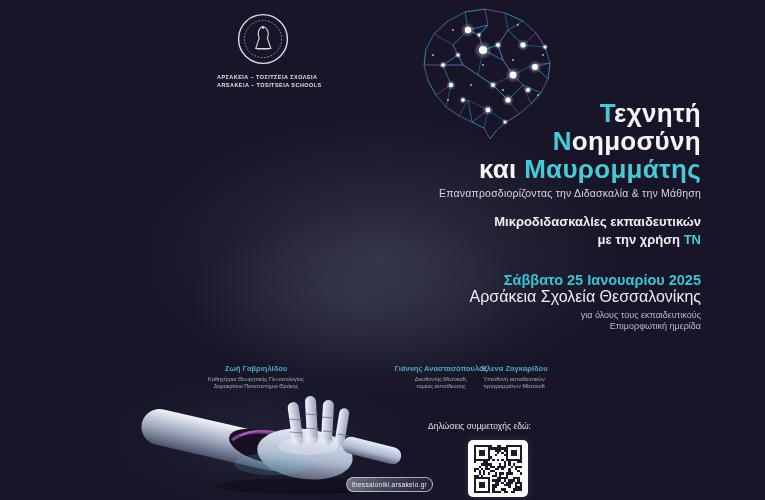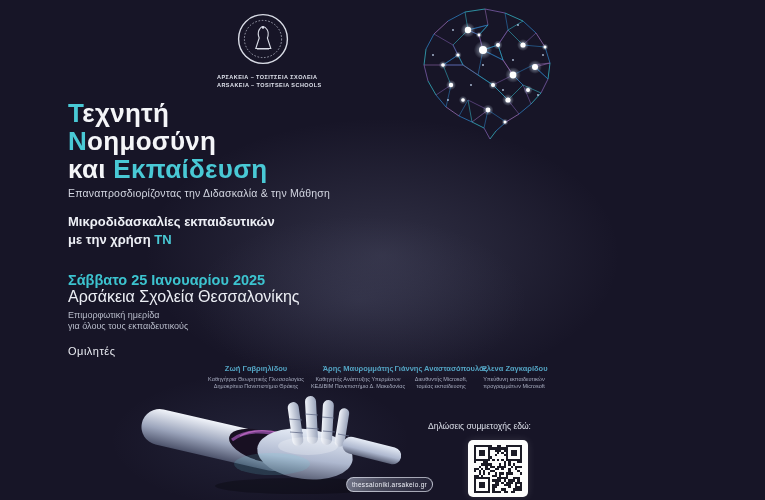--- a/index.html
+++ b/index.html
@@ -11,21 +11,21 @@
       radial-gradient(ellipse 240px 120px at 47% 60%, rgba(120,126,160,0.14), rgba(120,126,160,0) 70%),
       radial-gradient(ellipse 200px 90px at 34% 88%, rgba(130,150,200,0.10), rgba(130,150,200,0) 75%),
       #171527;}
   
   .logo-wrap{position:absolute;left:217px;top:13px;width:92px;text-align:center;}
   .seal{width:52px;height:52px;margin:0 auto 4px auto;}
   .logo-line{font-size:5.5px;font-weight:bold;letter-spacing:0.45px;color:#dfe2ec;line-height:8px;white-space:nowrap;}
   
   .brain-wrap{position:absolute;left:403px;top:3px;width:150px;height:140px;}
   
-  .center-col{position:absolute;left:68px;width:660px;text-align:left;}
+  .center-col{position:absolute;left:41px;width:660px;text-align:right;}
   .title-block{top:99px;}
   .title-line{font-size:26px;font-weight:bold;line-height:28px;color:#f4f5f8;letter-spacing:0.3px;}
   .accent{color:#49c9d5;}
   .subtitle{top:187px;font-size:10.5px;color:#d3d6e1;letter-spacing:0.2px;}
   .program{top:213px;}
   .program-line{font-size:13px;font-weight:bold;color:#eef0f6;line-height:18px;}
   .date-block{top:272px;}
   .event-date{font-size:14.5px;font-weight:bold;color:#3cc3cf;line-height:17px;}
   .event-location{font-size:16px;color:#eceef4;line-height:16px;margin-top:0;}
   .notes{top:310px;}
@@ -205,49 +205,43 @@
         <circle cx="110" cy="85" r="0.9" fill="#cfe3ff" opacity="0.85"></circle>
         <circle cx="78" cy="80" r="0.9" fill="#cfe3ff" opacity="0.85"></circle>
         <circle cx="120" cy="55" r="0.9" fill="#cfe3ff" opacity="0.85"></circle>
         <circle cx="55" cy="95" r="0.9" fill="#cfe3ff" opacity="0.85"></circle>
       </svg>
   </div>
 
   <div class="center-col title-block">
     <div class="title-line"><span class="accent">Τ</span><span>εχνητή</span></div>
     <div class="title-line"><span class="accent">Ν</span><span>οημοσύνη</span></div>
-    <div class="title-line"><span>και </span><span class="accent">Εκπαίδευση</span></div>
+    <div class="title-line"><span>και </span><span class="accent">Μαυρομμάτης</span></div>
   </div>
   <div class="center-col program">
     <div class="program-line">Μικροδιδασκαλίες εκπαιδευτικών</div>
     <div class="program-line"><span>με την χρήση </span><span class="accent">ΤΝ</span></div>
   </div>
 
   <div class="center-col subtitle">Επαναπροσδιορίζοντας την Διδασκαλία &amp; την Μάθηση</div>
 
   <div class="center-col date-block">
     <div class="event-date">Σάββατο 25 Ιανουαρίου 2025</div>
     <div class="event-location">Αρσάκεια Σχολεία Θεσσαλονίκης</div>
   </div>
   <div class="center-col notes">
+    <div class="note-line">για όλους τους εκπαιδευτικούς</div>
     <div class="note-line">Επιμορφωτική ημερίδα</div>
-    <div class="note-line">για όλους τους εκπαιδευτικούς</div>
-  </div>
-
-  <div class="center-col speakers-heading">Ομιλητές</div>
+  </div>
+
   <div class="speakers-row">
     <div class="speaker-col" style="left:216px">
       <div class="speaker-name">Ζωή Γαβριηλίδου</div>
       <div class="speaker-role">Καθηγήτρια Θεωρητικής Γλωσσολογίας</div>
       <div class="speaker-role">Δημοκρίτειο Πανεπιστήμιο Θράκης</div>
-    </div>
-    <div class="speaker-col" style="left:318px">
-      <div class="speaker-name">Άρης Μαυρομμάτης</div>
-      <div class="speaker-role">Καθηγητής Ανάπτυξης Υπερμέσων</div>
-      <div class="speaker-role">ΚΕΔΙΒΙΜ Πανεπιστήμιο Δ. Μακεδονίας</div>
     </div>
     <div class="speaker-col" style="left:401px">
       <div class="speaker-name">Γιάννης Αναστασόπουλος</div>
       <div class="speaker-role">Διευθυντής Microsoft,</div>
       <div class="speaker-role">τομέας εκπαίδευσης</div>
     </div>
     <div class="speaker-col" style="left:474px">
       <div class="speaker-name">Έλενα Ζαγκαρίδου</div>
       <div class="speaker-role">Υπεύθυνη εκπαιδευτικών</div>
       <div class="speaker-role">προγραμμάτων Microsoft</div>

